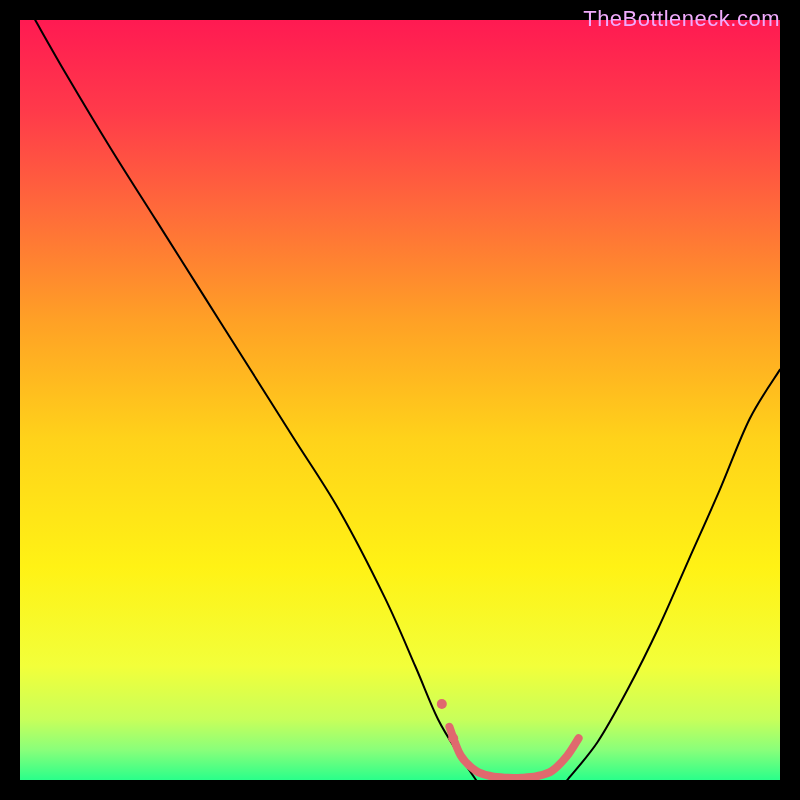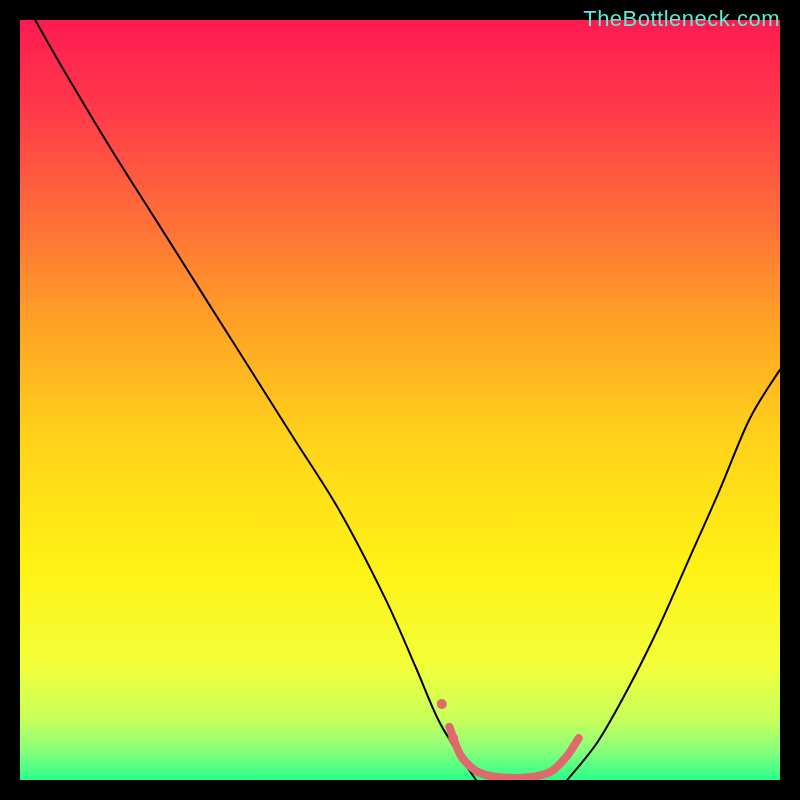--- a/index.html
+++ b/index.html
@@ -1,17 +1,17 @@
 <!DOCTYPE html>
 <html><head>
 <meta charset="utf-8">
 <style>
   * { margin: 0; padding: 0; box-sizing: border-box; }
   body { width: 800px; height: 800px; background: #000; position: relative; font-family: Arial, sans-serif; }
-  .watermark { position: absolute; top: 6px; right: 20px; color: #5eead4; font-size: 22px; font-weight: 400; letter-spacing: 0.5px; z-index: 10; }
+  .watermark { position: absolute; top: 6px; right: 20px; color: #f0abfc; font-size: 22px; font-weight: 400; letter-spacing: 0.5px; z-index: 10; }
   .plot-area { position: absolute; left: 20px; top: 20px; width: 760px; height: 760px; }
   .gradient-bg { position: absolute; inset: 0; }
   svg.curves { position: absolute; inset: 0; width: 100%; height: 100%; }
 </style>
 </head>
 <body>
 
 <div class="watermark">TheBottleneck.com</div>
 
 <div class="plot-area">

